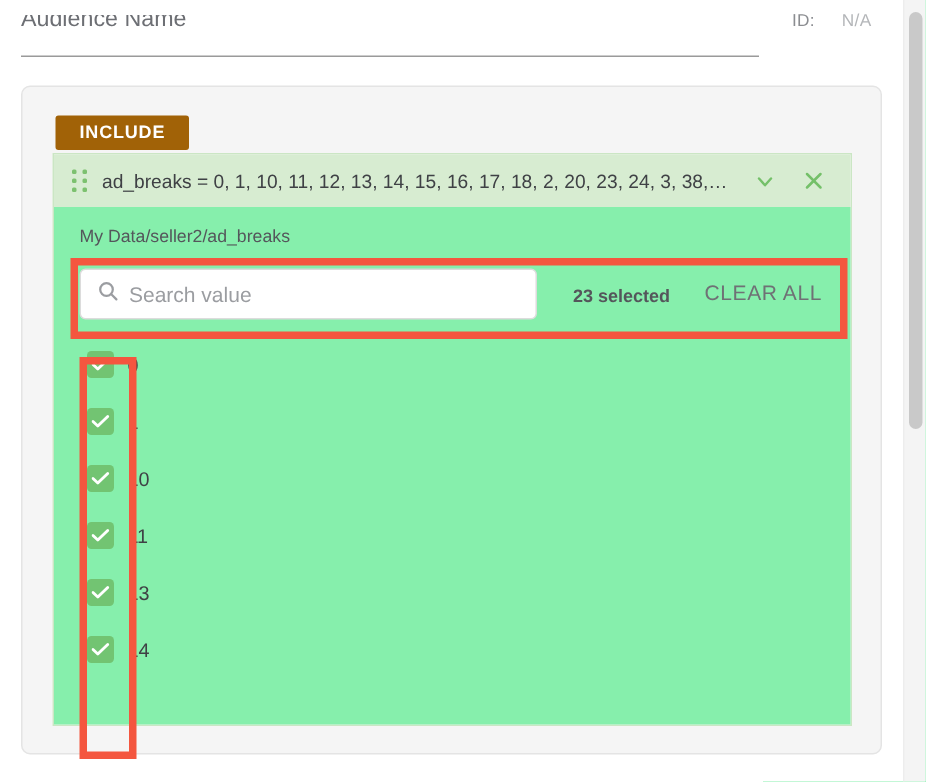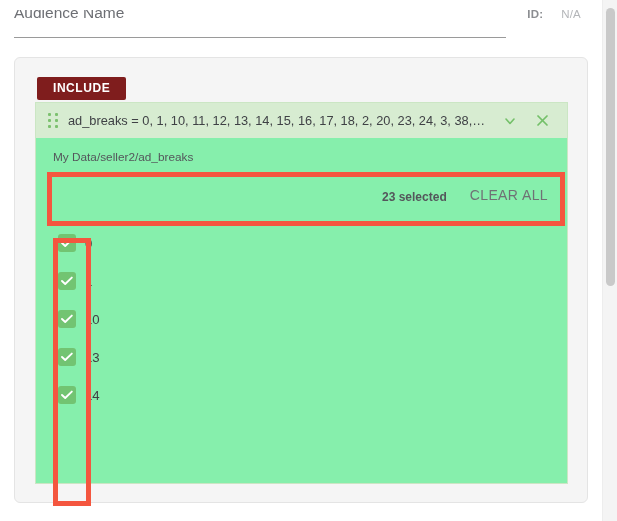--- a/index.html
+++ b/index.html
@@ -45,21 +45,21 @@
   .id-block {
     position: absolute;
     right: 36px;
     top: 8px;
     font-size: 11.5px;
     letter-spacing: .2px;
     white-space: nowrap;
   }
   .id-label {
     color: #8b8d91;
-    font-weight: bold;
+    font-weight: normal;
     text-align: right;
   }
   .id-value {
     color: #b4b6b9;
     margin-left: 18px;
   }
 
   
   .outer-card {
     position: absolute;
@@ -70,21 +70,21 @@
     background: #f5f5f5;
     border: 1px solid #e4e4e4;
     border-radius: 6px;
     box-sizing: border-box;
   }
 
   .include-badge {
     position: absolute;
     left: 22px;
     top: 19px;
-    background: #7f1d1d;
+    background: #a16207;
     color: #ffffff;
     font-size: 12px;
     font-weight: bold;
     letter-spacing: .55px;
     padding: 4px 16px 5px 16px;
     border-radius: 2px;
   }
 
   
   .rule-block {
@@ -339,20 +339,29 @@
             <line x1="12" y1="3" x2="3" y2="12"></line>
           </svg>
       </span>
     </div>
 
     <div class="panel-body">
 
       <div class="path-label">My Data/seller2/ad_breaks</div>
 
       <div class="search-row">
+        <div class="search-field">
+          <span class="search-icon">
+            <svg width="14" height="14" viewBox="0 0 14 14" fill="none" stroke="currentColor" stroke-width="1.5">
+                <circle cx="6" cy="6" r="4.2"></circle>
+                <line x1="9.2" y1="9.2" x2="12.6" y2="12.6" stroke-linecap="round"></line>
+              </svg>
+          </span>
+          <input class="search-input" placeholder="Search value" style="">
+        </div>
         <div class="selected-count">23 selected</div>
         <div class="clear-all">CLEAR ALL</div>
       </div>
 
       <div class="option-list" id="option-list">
           <div class="option-row">
             <span class="checkbox">
               <svg width="12" height="10" viewBox="0 0 12 10" fill="none" stroke="#ffffff" stroke-width="1.9" stroke-linecap="round" stroke-linejoin="round">
                 <polyline points="1,5 4.2,8 10.8,1.6"></polyline>
               </svg>
@@ -374,20 +383,28 @@
               </svg>
             </span>
             <span class="option-label">10</span>
           </div>
           <div class="option-row">
             <span class="checkbox">
               <svg width="12" height="10" viewBox="0 0 12 10" fill="none" stroke="#ffffff" stroke-width="1.9" stroke-linecap="round" stroke-linejoin="round">
                 <polyline points="1,5 4.2,8 10.8,1.6"></polyline>
               </svg>
             </span>
+            <span class="option-label">11</span>
+          </div>
+          <div class="option-row">
+            <span class="checkbox">
+              <svg width="12" height="10" viewBox="0 0 12 10" fill="none" stroke="#ffffff" stroke-width="1.9" stroke-linecap="round" stroke-linejoin="round">
+                <polyline points="1,5 4.2,8 10.8,1.6"></polyline>
+              </svg>
+            </span>
             <span class="option-label">13</span>
           </div>
           <div class="option-row">
             <span class="checkbox">
               <svg width="12" height="10" viewBox="0 0 12 10" fill="none" stroke="#ffffff" stroke-width="1.9" stroke-linecap="round" stroke-linejoin="round">
                 <polyline points="1,5 4.2,8 10.8,1.6"></polyline>
               </svg>
             </span>
             <span class="option-label">14</span>
           </div>

